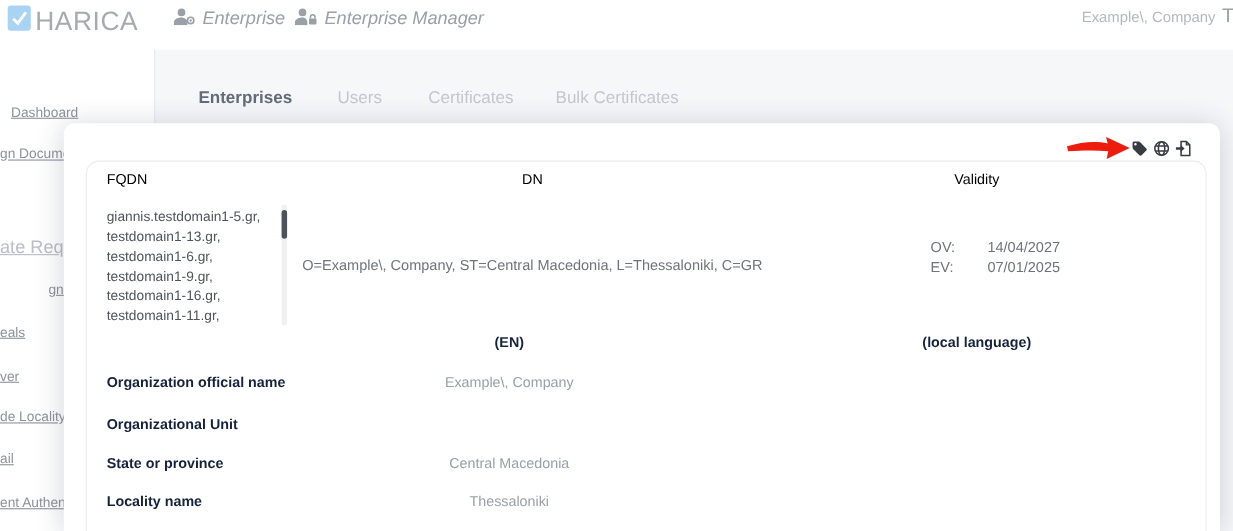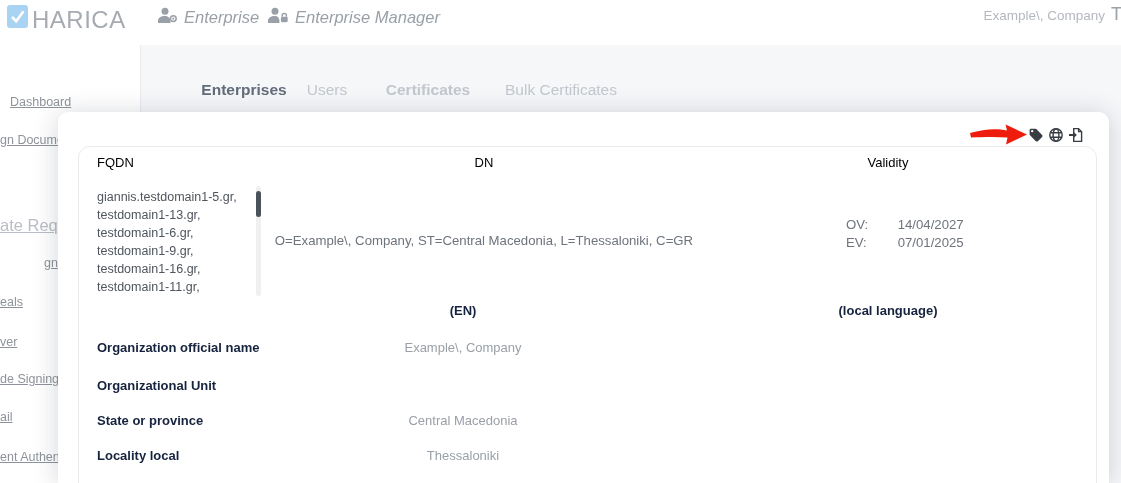--- a/index.html
+++ b/index.html
@@ -19,21 +19,21 @@
   .nav-item { position:absolute; top:7px; display:flex; align-items:center; gap:6px;
     color:#9aa0a8; font-size:16.5px; cursor:pointer;font-style:italic; }
   .nav-ent { left:158px; }
   .nav-mgr { left:268px; }
   .account { position:absolute; top:8px; right:16px; font-size:13.5px; color:#b4b8be; }
   .account-initial { position:absolute; left:1111px; top:4px; font-size:18px; color:#9aa1a8; }
 
   
   .tab { position:absolute; top:81px; transform:translateX(-50%); font-size:15.5px;
     color:#c3c7ce; white-space:nowrap; cursor:pointer; z-index:2; }
-  .tab.active { color:#626c7a; font-weight:700;margin-left:21px; }
+  .tab.active { color:#626c7a; font-weight:700; }
 
   
   .side-item { position:absolute; font-size:12.5px; color:#8e939b; white-space:nowrap; z-index:1; cursor:pointer;text-decoration:underline; }
   .side-item.section { font-size:16.5px; color:#babec5; }
 
   
   .modal { position:absolute; left:58px; top:112px; width:1051px; height:371px; background:#fff;
     border-radius:10px 10px 0 0; box-shadow:0 2px 26px rgba(35,45,65,.20); z-index:10; }
   .toolbar-icon { position:absolute; top:15px; width:16px; height:16px; cursor:pointer; }
   .icon-tag { left:970px; }
@@ -82,28 +82,28 @@
   <div class="content-bg"></div>
   <div class="v-divider"></div>
 
   <nav>
     <div class="side-item" style="left:10px; top:95px;">Dashboard</div>
     <div class="side-item" style="left:0; top:133px;">gn Docume</div>
     <div class="side-item section" style="left:0; top:216px;">ate Reque</div>
     <div class="side-item" style="left:0; top:256px;padding-left:44px;">gnatures</div>
     <div class="side-item" style="left:0; top:295px;">eals</div>
     <div class="side-item" style="left:0; top:335px;">ver</div>
-    <div class="side-item" style="left:0; top:372px;">de Signing</div>
+    <div class="side-item" style="left:0; top:372px;">de Locality</div>
     <div class="side-item" style="left:0; top:410px;">ail</div>
     <div class="side-item" style="left:0; top:450px;">ent Authent</div>
   </nav>
 
   <div class="tab active" style="left:223px;">Enterprises</div>
   <div class="tab" style="left:327px;">Users</div>
-  <div class="tab" style="left:428px;font-weight:bold;">Certificates</div>
+  <div class="tab" style="left:428px;">Certificates</div>
   <div class="tab" style="left:561px;">Bulk Certificates</div>
 
   <header class="header">
     <div class="logo">
       <svg width="17" height="17" viewBox="0 0 17 17">
           <path d="M3 9 l4.2 4.2 L14.5 3.2" stroke="#ffffff" stroke-width="2.6" fill="none"></path>
         </svg>
     </div>
     <div class="brand">HARICA</div>
 
@@ -195,19 +195,19 @@
 
       <div class="field-label frow-0">Organization official name</div>
       <div class="field-value frow-0">Example\, Company</div>
 
       <div class="field-label frow-1">Organizational Unit</div>
       <div class="field-value frow-1"></div>
 
       <div class="field-label frow-2">State or province</div>
       <div class="field-value frow-2">Central Macedonia</div>
 
-      <div class="field-label frow-3">Locality local</div>
+      <div class="field-label frow-3">Locality name</div>
       <div class="field-value frow-3">Thessaloniki</div>
 
     </div>
   </section>
 
 </div>
 
 </body></html>

